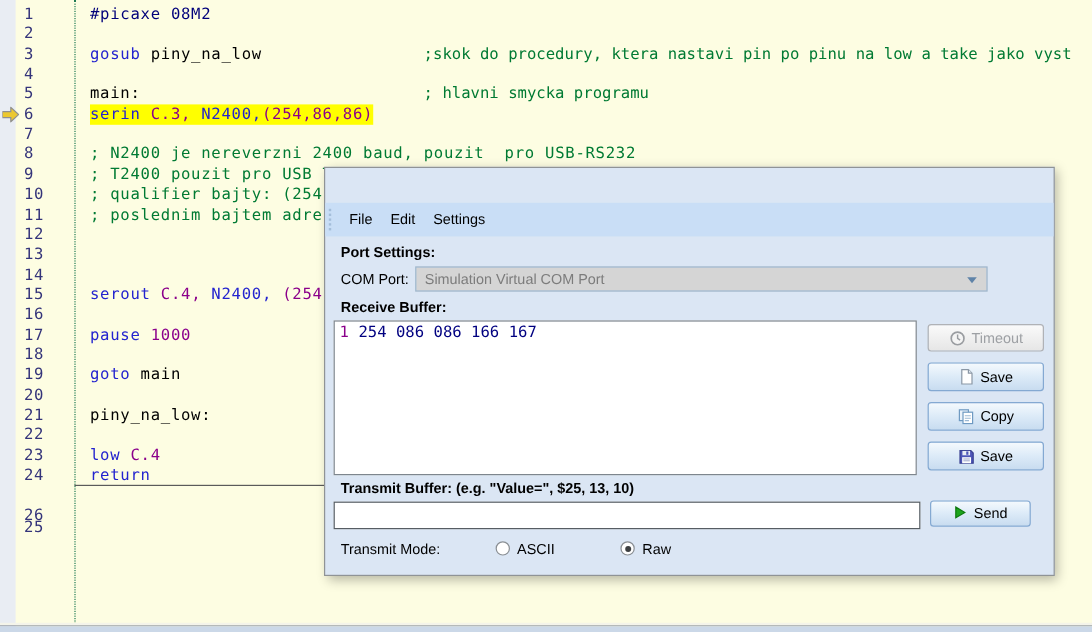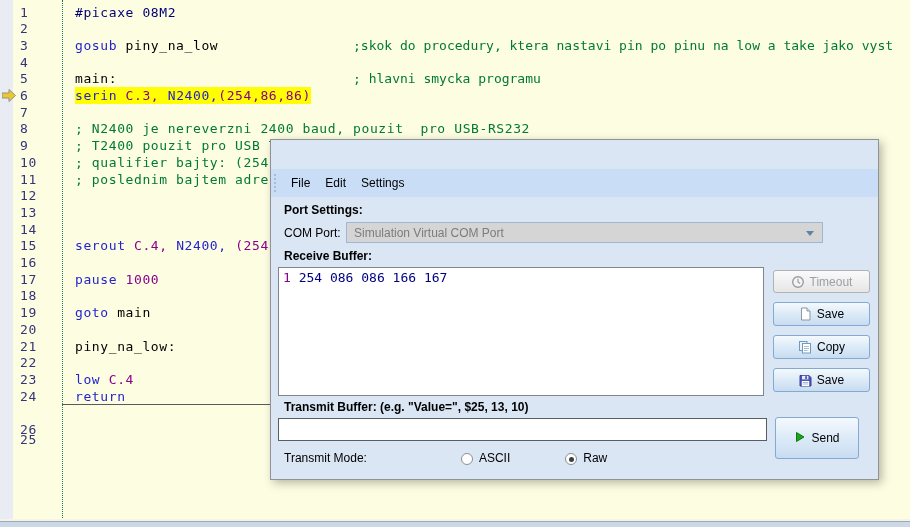--- a/index.html
+++ b/index.html
@@ -66,29 +66,29 @@
     display:flex;align-items:center;justify-content:center;gap:5px;font-size:12px;color:#000;
     font-family:"Liberation Sans",sans-serif;
   }
   .st-btn.disabled{border-color:#b0b2b6;background:linear-gradient(#fafafa,#e6e6e6);color:#9da0a4;height:23px;}
   
   .tx-input{
     position:absolute;left:7px;top:278px;width:489px;height:23px;box-sizing:border-box;
     background:#fff;border:1px solid #565d63;font-size:13px;padding:0 4px;
     font-family:"DejaVu Sans Mono",monospace;
   }
-  .send-btn{position:absolute;left:504px;top:277px;width:84px;height:42px;}
-  .mode-row{position:absolute;left:13px;top:311px;display:flex;align-items:center;gap:48px;}
+  .send-btn{position:absolute;left:504px;top:277px;width:84px;height:22px;}
+  .mode-row{position:absolute;left:13px;top:311px;display:flex;align-items:center;}
   .radio{
     width:12px;height:12px;border-radius:50%;background:#fff;border:1px solid #8a8f94;
     box-sizing:border-box;display:inline-flex;align-items:center;justify-content:center;
   }
   .radio .dot{width:5px;height:5px;border-radius:50%;background:#3c3f41;display:none;}
   .radio.checked .dot{display:block;}
-  .mode-opt{display:flex;align-items:flex-end;gap:6px;}
+  .mode-opt{display:flex;align-items:flex-start;gap:6px;}
 </style>
 </head>
 <body>
 
 <div class="editor">
   <div class="margin-strip"></div>
   <div class="gutter">
       <div class="lineno" style="top: 3.5px; color: rgb(52, 52, 122);">1</div>
       <div class="lineno" style="top: 20.2px; color: rgb(52, 52, 122);">2</div>
       <div class="lineno" style="top: 36.9px; color: rgb(52, 52, 122);">3</div>

